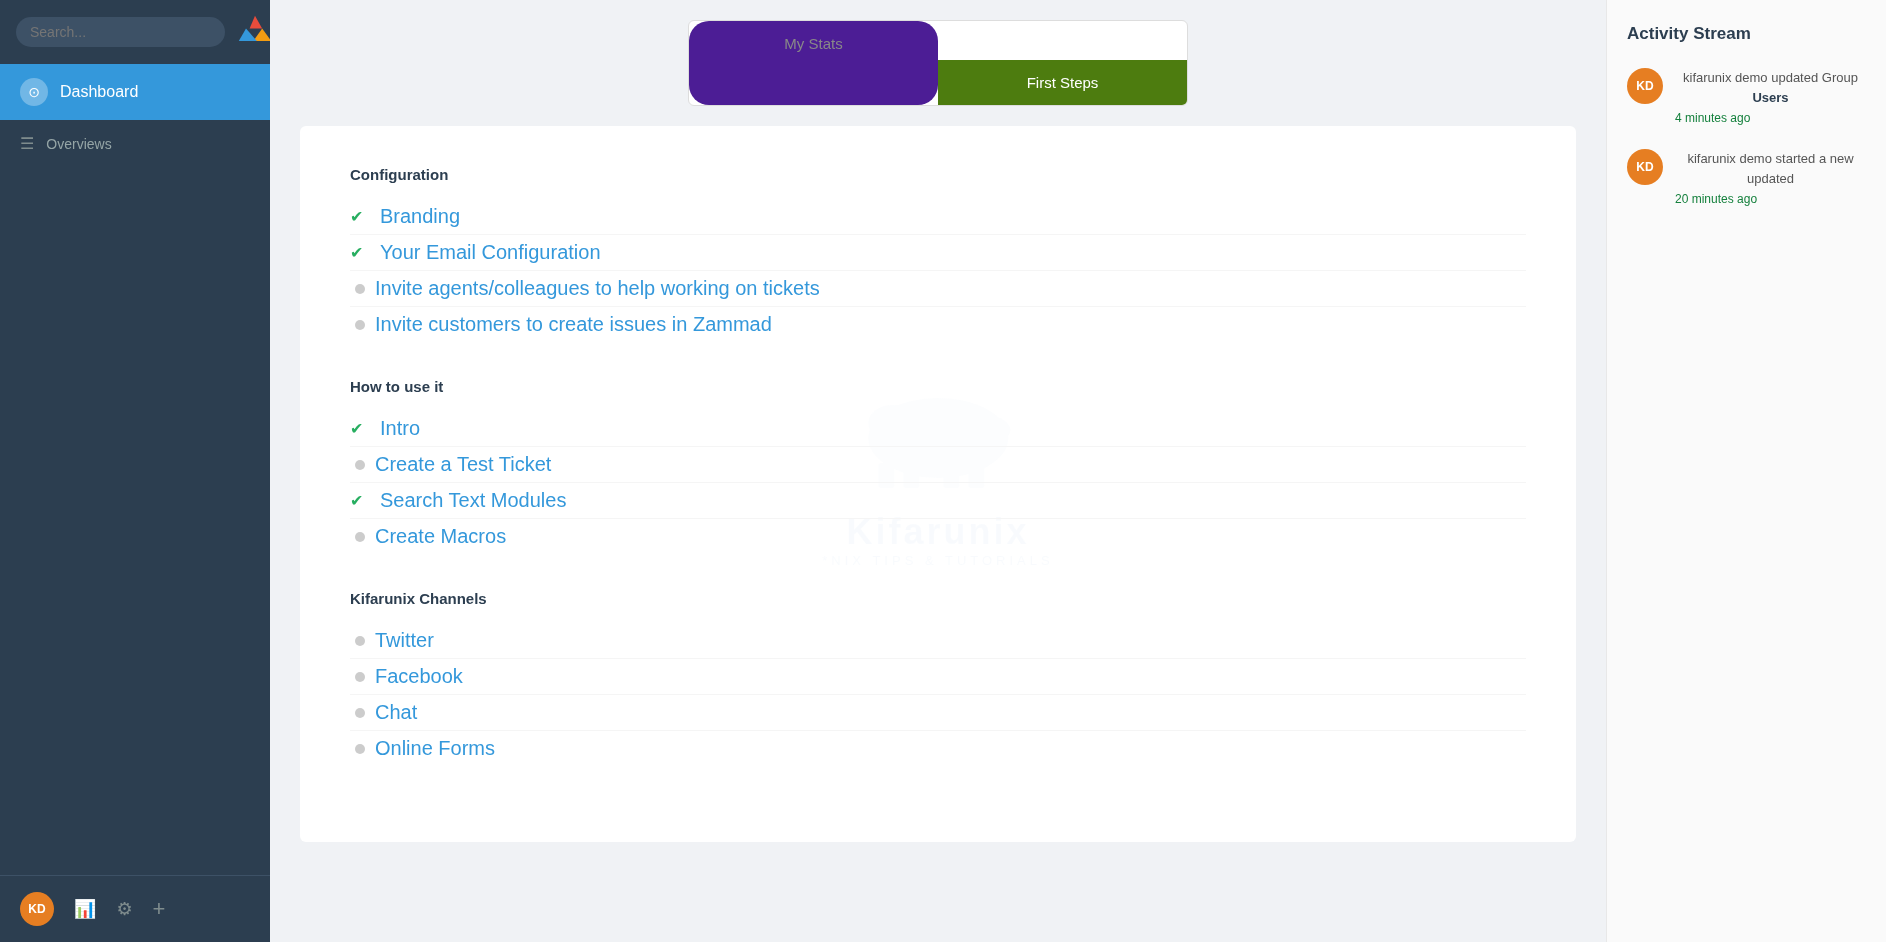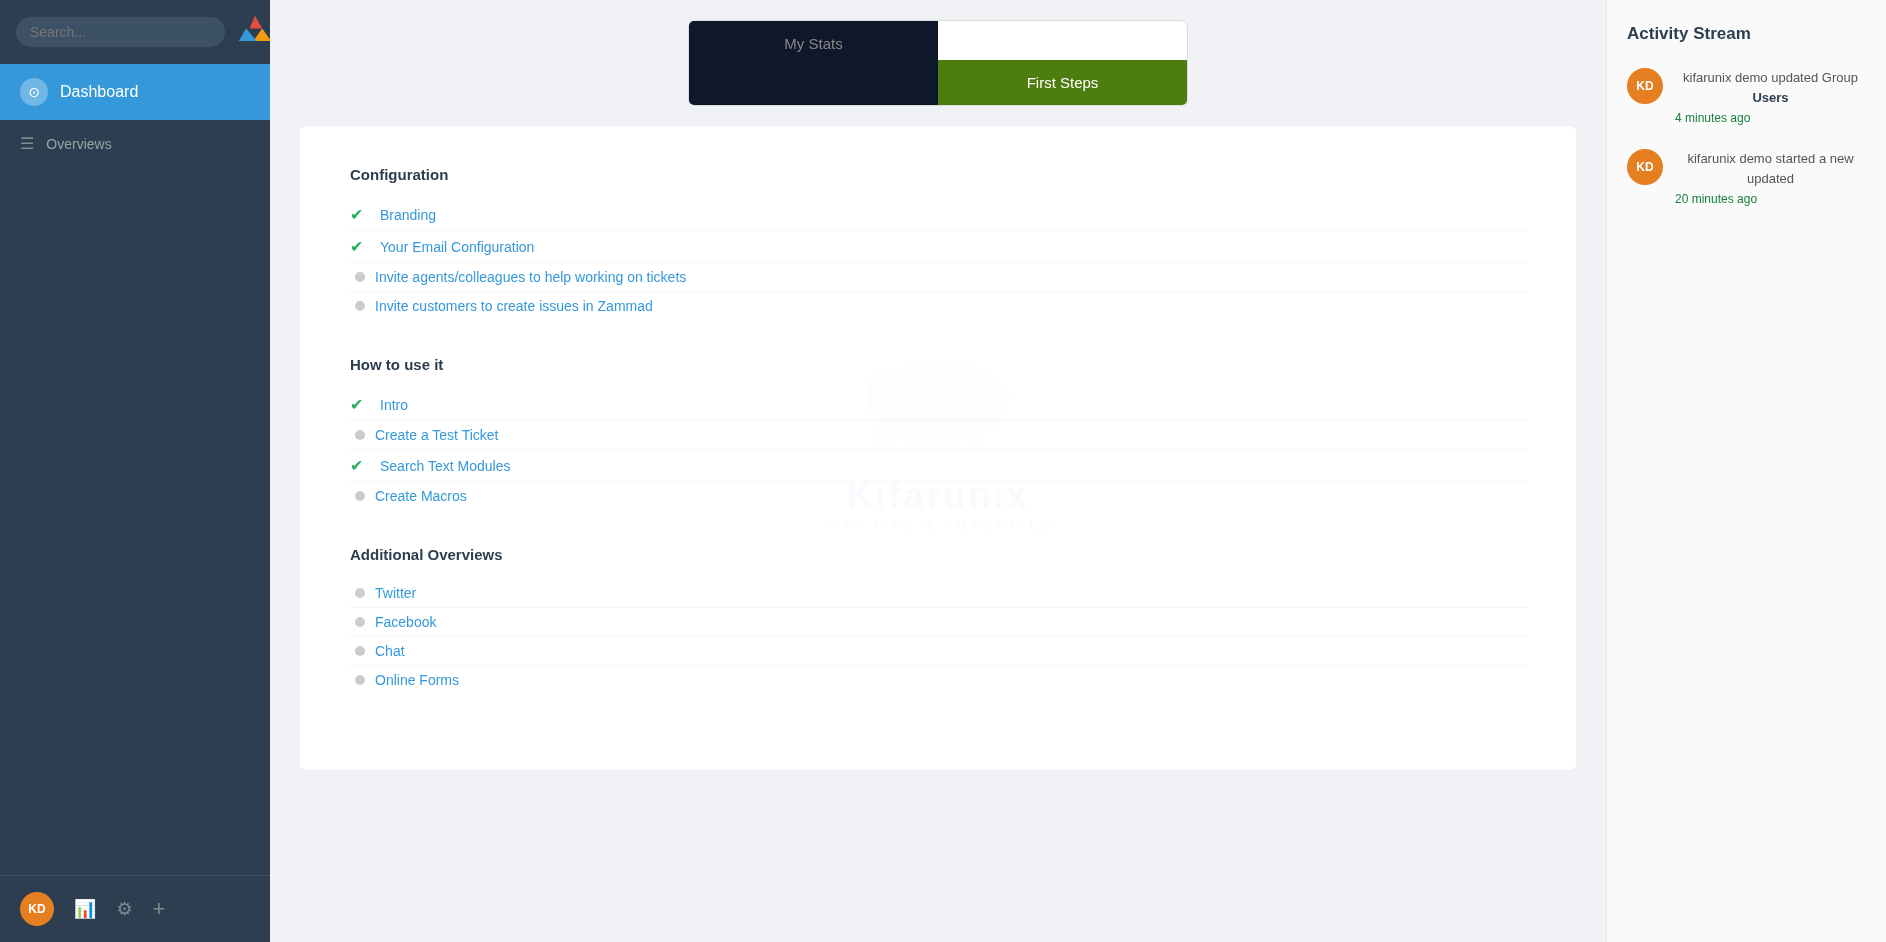--- a/index.html
+++ b/index.html
@@ -124,21 +124,22 @@
     .tab {
       flex: 1;
       padding: 14px 0;
       text-align: center;
       cursor: pointer;
       font-size: 15px;
       font-weight: 500;
     }
     .tab-inactive {
       color: #888;
-      background: #0f172a;
+      background: #4c1d95;
+      border-radius: 20px;
     }
     .tab-active {
       background: #4d7c0f;
       color: white;
       margin-top: 39px;
     }
 
     
     .content-panel {
       background: white;
@@ -189,21 +190,21 @@
     .bullet {
       width: 10px;
       height: 10px;
       border-radius: 50%;
       background: #ccc;
       flex-shrink: 0;
       margin-left: 5px;
     }
     .item-link {
       color: #3498db;
-      font-size: 14px;
+      font-size: 20px;
       text-decoration: none;
       cursor: pointer;
     }
 
     
     .activity-stream {
       width: 280px;
       flex-shrink: 0;
       background: #fafafa;
       border-left: 1px solid #e8e8e8;
@@ -343,21 +344,21 @@
           <div class="item-row">
             <span class="check-icon">✔</span>
             <a class="item-link">Search Text Modules</a>
           </div>
           <div class="item-row">
             <span class="bullet"></span>
             <a class="item-link">Create Macros</a>
           </div>
         </div>
         <div class="section">
-          <div class="section-title">Additional Overviews</div>
+          <div class="section-title">Kifarunix Channels</div>
           <div class="item-row">
             <span class="bullet"></span>
             <a class="item-link">Twitter</a>
           </div>
           <div class="item-row">
             <span class="bullet"></span>
             <a class="item-link">Facebook</a>
           </div>
           <div class="item-row">
             <span class="bullet"></span>

